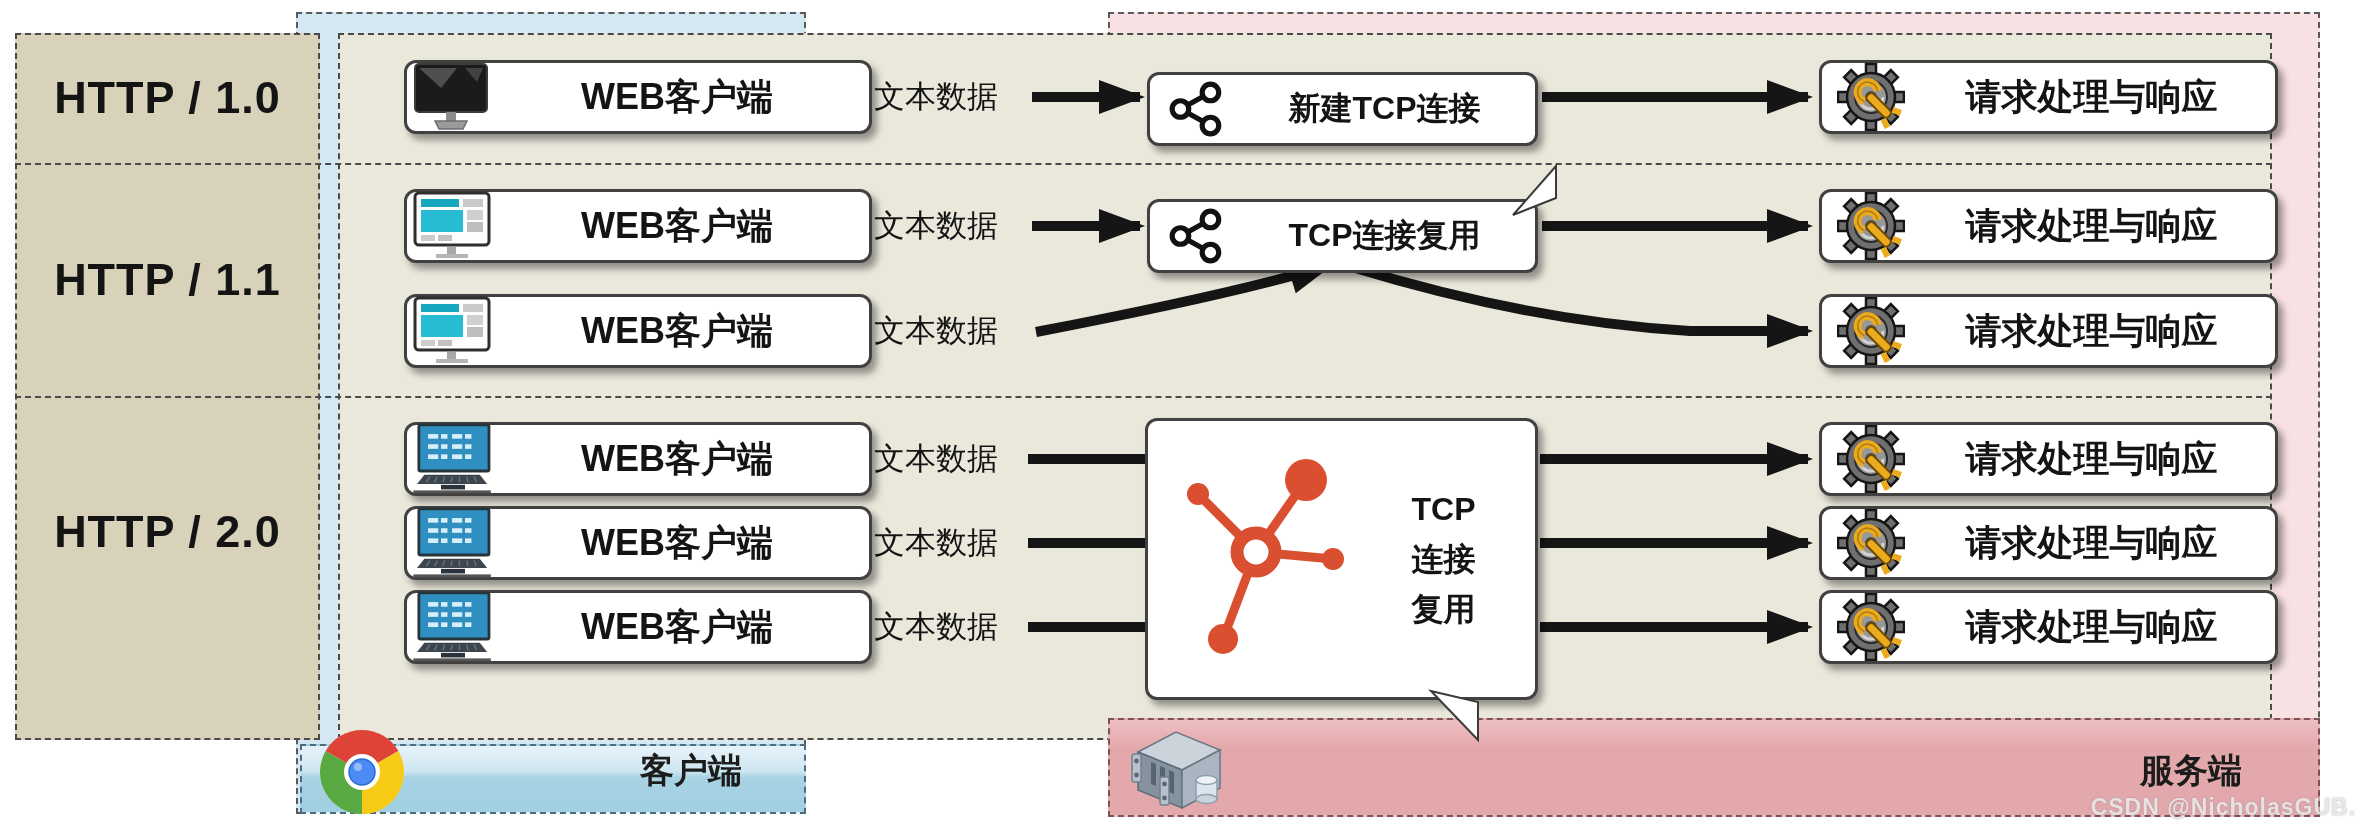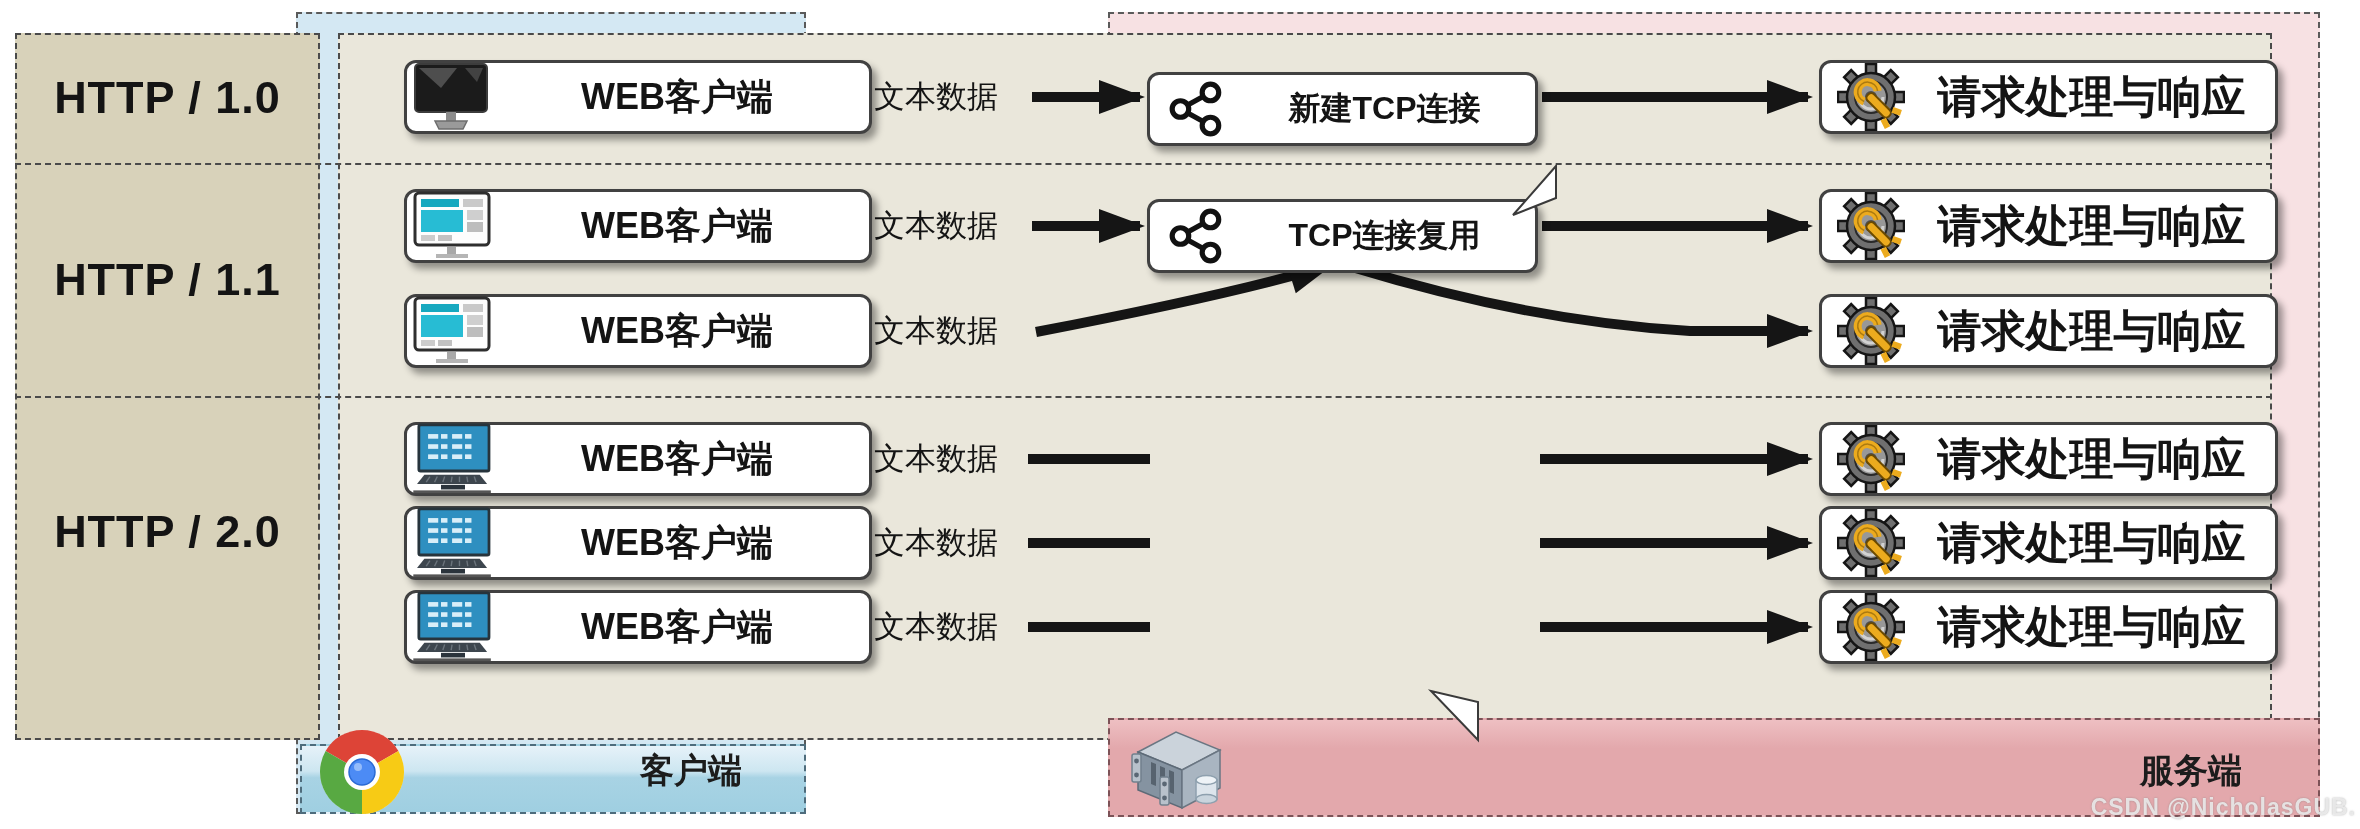--- a/index.html
+++ b/index.html
@@ -31,21 +31,21 @@
   .node .icon{flex:0 0 auto;display:flex;align-items:center;justify-content:center;}
   .node .lbl{flex:1 1 auto;text-align:center;font-weight:bold;}
   .web-box{left:360px;width:468px;height:74px;margin-left:44px;}
   .web-box .icon{width:92px;}
   .web-box .lbl{font-size:36px;padding-right:14px;}
   .tcp-box{left:1147px;width:391px;height:74px;}
   .tcp-box .icon{width:94px;}
   .tcp-box .lbl{font-size:32px;padding-right:10px;}
   .req-box{left:1819px;width:459px;height:74px;}
   .req-box .icon{width:98px;}
-  .req-box .lbl{font-size:44px;padding-right:12px;}
+  .req-box .lbl{font-size:36px;padding-right:12px;}
   .big-box{left:1145px;top:418px;width:393px;height:282px;}
   .big-box .lbl{font-size:32px;line-height:50px;text-align:center;padding-right:26px;}
   
   .wire-label{position:absolute;left:851px;width:170px;height:40px;display:flex;align-items:center;
     justify-content:center;font-size:31px;font-weight:400;z-index:4;}
   
   .callout{position:absolute;background:#ffffff;border:2px dashed #4a4a4a;box-sizing:border-box;
     display:flex;flex-direction:column;align-items:center;justify-content:center;
     font-size:31px;font-weight:bold;line-height:38px;z-index:6;}
   .co-seq{left:1550px;top:118px;width:198px;height:90px;}
@@ -310,20 +310,42 @@
         <line x1="13" y1="29" x2="42" y2="13" stroke="#111" stroke-width="5"></line>
         <line x1="13" y1="29" x2="42" y2="45" stroke="#111" stroke-width="5"></line>
         <circle cx="13" cy="29" r="8" fill="#fff" stroke="#111" stroke-width="5"></circle>
         <circle cx="42" cy="13" r="8" fill="#fff" stroke="#111" stroke-width="5"></circle>
         <circle cx="42" cy="45" r="8" fill="#fff" stroke="#111" stroke-width="5"></circle>
       </svg>
     </span>
     <span class="lbl">TCP连接复用</span>
   </div>
 
+  <div class="node big-box">
+    <span class="icon" style="width:230px;">
+      <svg width="190" height="210" viewBox="0 0 190 210">
+        <g stroke="#d94f30" stroke-width="9">
+          <line x1="88" y1="98" x2="30" y2="40"></line>
+          <line x1="88" y1="98" x2="138" y2="26"></line>
+          <line x1="88" y1="98" x2="165" y2="105"></line>
+          <line x1="88" y1="98" x2="55" y2="185"></line>
+        </g>
+        <circle cx="88" cy="98" r="19" fill="#ffffff" stroke="#d94f30" stroke-width="13"></circle>
+        <circle cx="30" cy="40" r="11" fill="#d94f30"></circle>
+        <circle cx="138" cy="26" r="21" fill="#d94f30"></circle>
+        <circle cx="165" cy="105" r="11" fill="#d94f30"></circle>
+        <circle cx="55" cy="185" r="15" fill="#d94f30"></circle>
+      </svg>
+    </span>
+    <span class="lbl">
+      <span style="display:block;">TCP</span>
+      <span style="display:block;">连接</span>
+      <span style="display:block;">复用</span>
+    </span>
+  </div>
 
   <div class="node req-box" style="top:60px;">
     <span class="icon">
       <svg width="68" height="68" viewBox="0 0 68 68">
         <g fill="#6f6f6f" stroke="#151515" stroke-width="2.5">
           <g transform="translate(34,34)">
             <rect x="-5" y="-33" width="10" height="11" transform="rotate(0)"></rect>
               <rect x="-5" y="-33" width="10" height="11" transform="rotate(45)"></rect>
             <rect x="-5" y="-33" width="10" height="11" transform="rotate(90)"></rect>
               <rect x="-5" y="-33" width="10" height="11" transform="rotate(135)"></rect>

